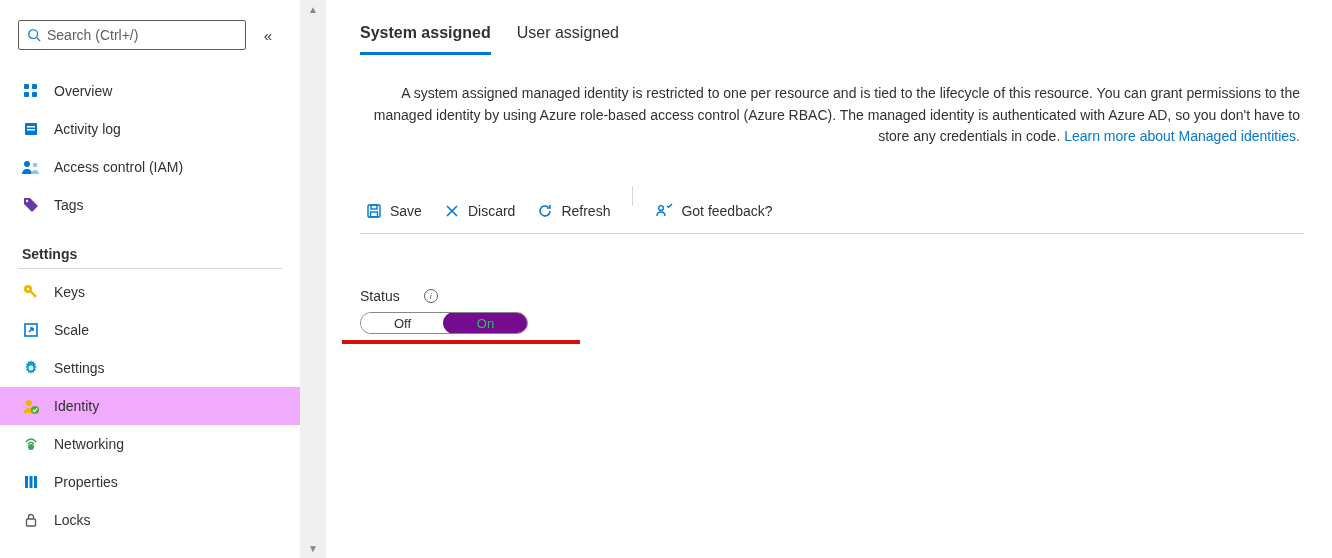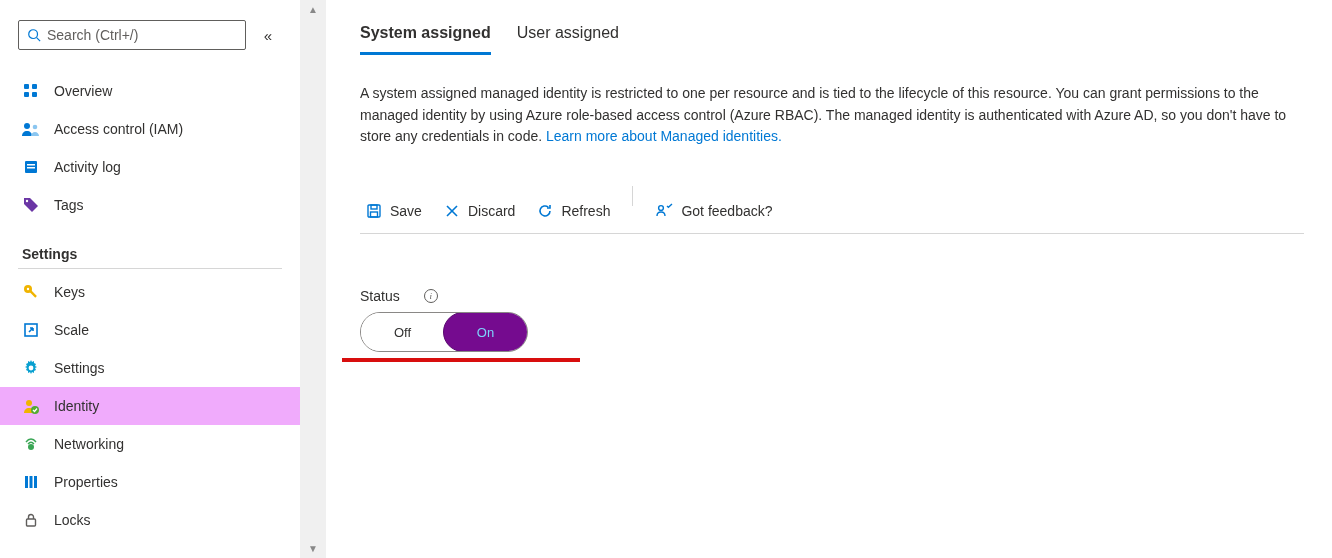--- a/index.html
+++ b/index.html
@@ -104,20 +104,21 @@
       user-select: none;
       cursor: pointer;
     }
     .scroll-arrow-up { top: 4px; }
     .scroll-arrow-down { bottom: 4px; }
     
     .main {
       flex: 1;
       padding: 24px 28px 16px 34px;
       position: relative;
+      text-align: right;
     }
     .tabs {
       display: flex;
       gap: 26px;
     }
     .tab {
       padding-bottom: 10px;
       cursor: pointer;
       color: #323130;
       font-size: 16px;
@@ -179,38 +180,38 @@
       align-items: center;
       justify-content: center;
       font-size: 9px;
       font-style: italic;
       color: #605e5c;
       font-family: serif;
     }
     .toggle {
       display: flex;
       width: 168px;
-      height: 40px;
+      height: 22px;
       border: 1px solid #8a8886;
       border-radius: 24px;
       overflow: hidden;
     }
     .toggle-opt {
       flex: 1;
       display: flex;
       align-items: center;
       justify-content: center;
       font-size: 13px;
       cursor: pointer;
       background: #fff;
       color: #323130;
     }
     .toggle-opt.selected {
       background: #750b8f;
-      color: #7dd3fc;
+      color: #22c55e;
       border-radius: 24px;
       border: 1px solid #5a0a70;
       margin: -1px;
     }
     .annotation-underline {
       height: 4px;
       width: 238px;
       background: #d80e0e;
       margin-top: 6px;
       margin-left: -18px;
@@ -242,41 +243,41 @@
             <rect x="1" y="1" width="5" height="5" rx="1"></rect>
             <rect x="9" y="1" width="5" height="5" rx="1"></rect>
             <rect x="1" y="9" width="5" height="5" rx="1"></rect>
             <rect x="9" y="9" width="5" height="5" rx="1"></rect>
           </svg>
       </span>
       <span>Overview</span>
     </div>
     <div class="menu-item">
       <span class="icon">
+        <svg width="16" height="16" viewBox="0 0 16 16" fill="#0078d4">
+            <rect x="2" y="2" width="12" height="12" rx="1"></rect>
+            <rect x="4" y="5" width="8" height="1.5" fill="#fff"></rect>
+            <rect x="4" y="8" width="8" height="1.5" fill="#fff"></rect>
+          </svg>
+      </span>
+      <span>Activity log</span>
+    </div>
+    <div class="menu-item">
+      <span class="icon">
         <svg width="18" height="16" viewBox="0 0 18 16" fill="#0078d4">
             <circle cx="5" cy="5" r="3"></circle>
             <path d="M0 15c0-3 2-5 5-5s5 2 5 5"></path>
             <circle cx="13" cy="6" r="2.3" fill="#8bc6f0"></circle>
             <path d="M9 15c0-2.3 1.8-4 4-4s4 1.7 4 4" fill="#8bc6f0"></path>
           </svg>
       </span>
       <span>Access control (IAM)</span>
     </div>
     <div class="menu-item">
       <span class="icon">
-        <svg width="16" height="16" viewBox="0 0 16 16" fill="#0078d4">
-            <rect x="2" y="2" width="12" height="12" rx="1"></rect>
-            <rect x="4" y="5" width="8" height="1.5" fill="#fff"></rect>
-            <rect x="4" y="8" width="8" height="1.5" fill="#fff"></rect>
-          </svg>
-      </span>
-      <span>Activity log</span>
-    </div>
-    <div class="menu-item">
-      <span class="icon">
         <svg width="16" height="16" viewBox="0 0 16 16" fill="#6b36a5">
             <path d="M1 1h6l8 8-6 6-8-8z"></path>
             <circle cx="4" cy="4" r="1.2" fill="#fff"></circle>
           </svg>
       </span>
       <span>Tags</span>
     </div>
 
     <div class="section-header">Settings</div>
     <hr class="section-divider">

